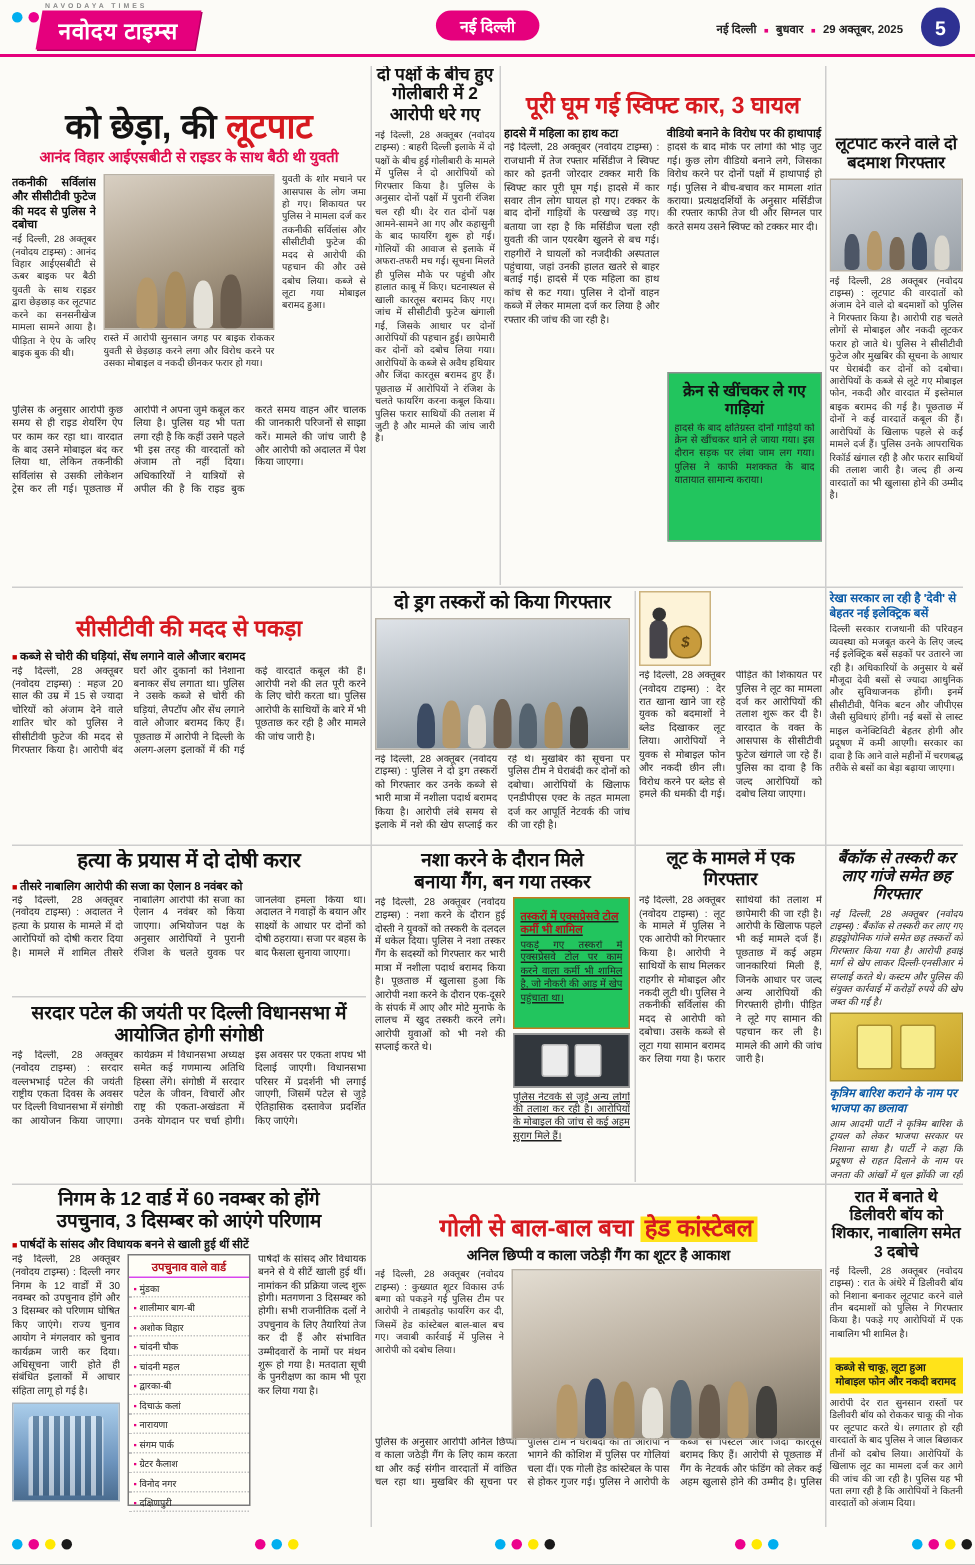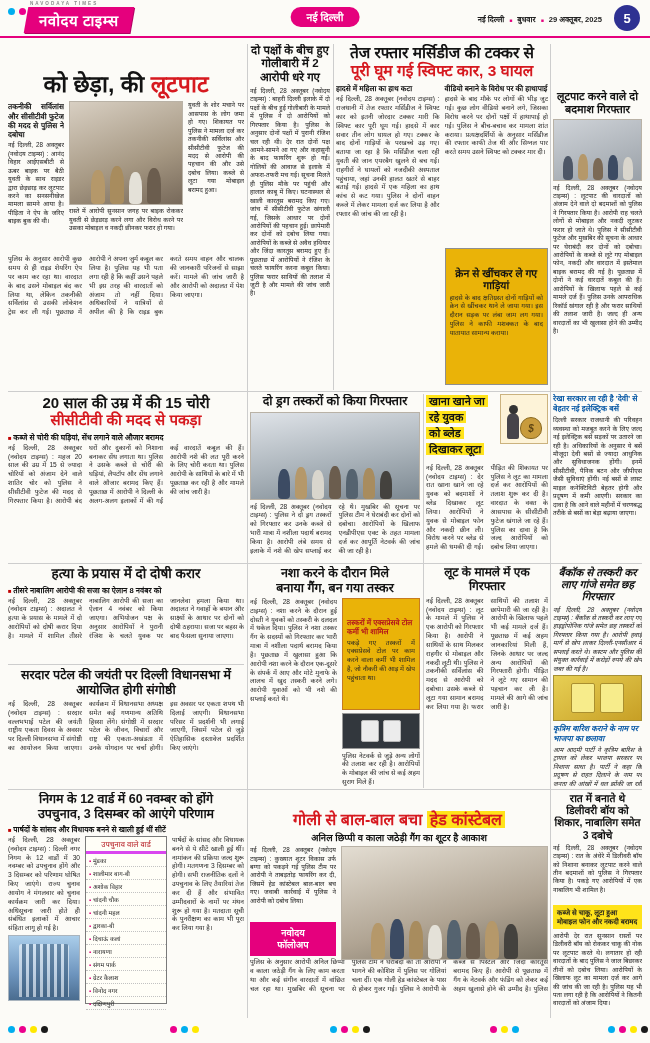--- a/index.html
+++ b/index.html
@@ -15,25 +15,25 @@
   .row{display:flex;gap:5px;}
   .xhead{font-weight:700;font-size:7.4px;line-height:1.25;margin:1px 0 2px;color:#101010;}
   .bullet{font-weight:700;font-size:7.6px;margin:2px 0;color:#111;}
   .bullet::before{content:"■ ";color:#c00000;font-size:6px;}
   .yhl{background:#ffe31a;padding:0 3px;box-decoration-break:clone;-webkit-box-decoration-break:clone;}
   .bluelead{color:#0a5aa6;font-weight:700;font-size:7.8px;line-height:1.3;margin-bottom:2px;}
   .photo{position:relative;display:flex;align-items:flex-end;justify-content:center;gap:5px;
          overflow:hidden;border:1px solid #b9b2a6;}
   .person{display:block;border-radius:45% 45% 4px 4px;flex:none;}
   .sep{position:absolute;background:#cdcdcd;}
-  .boxed{border:1px solid #8f8f8f;padding:18px 4px;margin-top:3px;background:#eab308;}
+  .boxed{border:1px solid #8f8f8f;padding:6px 4px;margin-top:3px;background:#22c55e;}
   .badge{background:#e5007d;color:#fff;font-weight:700;text-align:center;font-size:9.5px;
          line-height:1.25;padding:5px 2px;margin-top:4px;}
   .wardbox{border:1px solid #7a7a7a;background:#fffef7;}
-  .wtitle{font-weight:400;font-size:7.6px;text-align:center;color:#b3131b;border-bottom:3px solid #d946ef;padding:2px 1px;}
+  .wtitle{font-weight:700;font-size:7.6px;text-align:center;color:#b3131b;border-bottom:1px solid #d946ef;padding:2px 1px;}
   .ward{font-size:6.2px;padding:1.5px 3px;border-bottom:1px dotted #c2c2c2;color:#222;}
   .ward::before{content:"▪ ";color:#e5007d;}
   
   .mast-line{position:absolute;top:36px;left:0;width:650px;height:2px;background:#e5007d;}
   .site{position:absolute;top:1px;left:30px;font-size:4.6px;letter-spacing:2px;color:#8a8a8a;font-weight:700;}
   .logo-wrap{position:absolute;top:7px;left:26px;background:#e5007d;transform:skewX(-10deg);padding:3px 13px;box-shadow:1px 1px 0 #b10062;}
   .logo-wrap span{display:block;transform:skewX(10deg);color:#fff;font-weight:700;font-size:15px;letter-spacing:.5px;}
   .pill{position:absolute;top:7px;left:50%;transform:translateX(-50%);background:#e5007d;color:#fff;
         font-weight:700;font-size:10.5px;padding:3px 16px;border-radius:12px;}
   .dateline{position:absolute;top:14px;right:48px;font-size:7.6px;color:#222;display:flex;gap:5px;align-items:center;font-weight:700;}
@@ -91,20 +91,21 @@
   <div class="sep" style="left:247px;top:44px;width:1px;height:974px;"></div>
   <div class="sep" style="left:550px;top:44px;width:1px;height:974px;"></div>
   <div class="sep" style="left:333px;top:44px;width:1px;height:346px;"></div>
   <div class="sep" style="left:423px;top:394px;width:1px;height:394px;"></div>
 
   <section class="art" style="left:8px;top:44px;width:236px;height:346px;">
     <div class="hl" style="font-size:23px;">
       <br>
       <span>को छेड़ा, की </span><span class="red">लूटपाट</span>
     </div>
+    <div class="sub-red" style="font-size:9.8px;">आनंद विहार आईएसबीटी से राइडर के साथ बैठी थी युवती</div>
     <div class="row" style="height:150px;margin-top:4px;">
       <div class="body" style="flex:0 0 56px;font-size:6.3px;">
         <div class="xhead">तकनीकी सर्विलांस और सीसीटीवी फुटेज की मदद से पुलिस ने दबोचा</div>
         <span>नई दिल्ली, 28 अक्तूबर (नवोदय टाइम्स) : आनंद विहार आईएसबीटी से ऊबर बाइक पर बैठी युवती के साथ राइडर द्वारा छेड़छाड़ कर लूटपाट करने का सनसनीखेज मामला सामने आया है। पीड़िता ने ऐप के जरिए बाइक बुक की थी।</span>
       </div>
       <div style="flex:1;min-width:0;">
         <div class="photo" style="height:102px;background:linear-gradient(160deg,#d8cfc2,#a59782 60%,#77695a);">
           <i class="person" style="width:14px;height:34px;background:#b5986a"></i>
           <i class="person" style="width:14px;height:38px;background:#a88c5e"></i>
           <i class="person" style="width:13px;height:32px;background:#e4e1d8"></i>
@@ -117,21 +118,21 @@
     <div class="body cols3" style="height:104px;margin-top:4px;">पुलिस के अनुसार आरोपी कुछ समय से ही राइड शेयरिंग ऐप पर काम कर रहा था। वारदात के बाद उसने मोबाइल बंद कर लिया था, लेकिन तकनीकी सर्विलांस से उसकी लोकेशन ट्रेस कर ली गई। पूछताछ में आरोपी ने अपना जुर्म कबूल कर लिया है। पुलिस यह भी पता लगा रही है कि कहीं उसने पहले भी इस तरह की वारदातों को अंजाम तो नहीं दिया। अधिकारियों ने यात्रियों से अपील की है कि राइड बुक करते समय वाहन और चालक की जानकारी परिजनों से साझा करें। मामले की जांच जारी है और आरोपी को अदालत में पेश किया जाएगा।</div>
   </section>
 
   <section class="art" style="left:250px;top:44px;width:80px;height:346px;">
     <div class="hl" style="font-size:11.5px;">दो पक्षों के बीच हुए गोलीबारी में 2 आरोपी धरे गए</div>
     <div class="body" style="font-size:6.3px;height:298px;">नई दिल्ली, 28 अक्तूबर (नवोदय टाइम्स) : बाहरी दिल्ली इलाके में दो पक्षों के बीच हुई गोलीबारी के मामले में पुलिस ने दो आरोपियों को गिरफ्तार किया है। पुलिस के अनुसार दोनों पक्षों में पुरानी रंजिश चल रही थी। देर रात दोनों पक्ष आमने-सामने आ गए और कहासुनी के बाद फायरिंग शुरू हो गई। गोलियों की आवाज से इलाके में अफरा-तफरी मच गई। सूचना मिलते ही पुलिस मौके पर पहुंची और हालात काबू में किए। घटनास्थल से खाली कारतूस बरामद किए गए। जांच में सीसीटीवी फुटेज खंगाली गई, जिसके आधार पर दोनों आरोपियों की पहचान हुई। छापेमारी कर दोनों को दबोच लिया गया। आरोपियों के कब्जे से अवैध हथियार और जिंदा कारतूस बरामद हुए हैं। पूछताछ में आरोपियों ने रंजिश के चलते फायरिंग करना कबूल किया। पुलिस फरार साथियों की तलाश में जुटी है और मामले की जांच जारी है।</div>
   </section>
 
   <section class="art" style="left:336px;top:44px;width:212px;height:346px;">
     <div class="hl" style="font-size:15.5px;">
-      <span>तेज रफ्तार मर्सिडीज की टक्कर से</span><br>
+      <br>
       <span class="red">पूरी घूम गई स्विफ्ट कार, 3 घायल</span>
     </div>
     <div class="row" style="height:282px;">
       <div style="flex:1;min-width:0;">
         <div class="xhead">हादसे में महिला का हाथ कटा</div>
         <div class="body" style="height:258px;">नई दिल्ली, 28 अक्तूबर (नवोदय टाइम्स) : राजधानी में तेज रफ्तार मर्सिडीज ने स्विफ्ट कार को इतनी जोरदार टक्कर मारी कि स्विफ्ट कार पूरी घूम गई। हादसे में कार सवार तीन लोग घायल हो गए। टक्कर के बाद दोनों गाड़ियों के परखच्चे उड़ गए। बताया जा रहा है कि मर्सिडीज चला रही युवती की जान एयरबैग खुलने से बच गई। राहगीरों ने घायलों को नजदीकी अस्पताल पहुंचाया, जहां उनकी हालत खतरे से बाहर बताई गई। हादसे में एक महिला का हाथ कांच से कट गया। पुलिस ने दोनों वाहन कब्जे में लेकर मामला दर्ज कर लिया है और रफ्तार की जांच की जा रही है।</div>
       </div>
       <div style="flex:1;min-width:0;">
         <div class="xhead">वीडियो बनाने के विरोध पर की हाथापाई</div>
         <div class="body" style="height:150px;">हादसे के बाद मौके पर लोगों की भीड़ जुट गई। कुछ लोग वीडियो बनाने लगे, जिसका विरोध करने पर दोनों पक्षों में हाथापाई हो गई। पुलिस ने बीच-बचाव कर मामला शांत कराया। प्रत्यक्षदर्शियों के अनुसार मर्सिडीज की रफ्तार काफी तेज थी और सिग्नल पार करते समय उसने स्विफ्ट को टक्कर मार दी।</div>
@@ -150,21 +151,21 @@
       <i class="person" style="width:10px;height:26px;background:#b5986a"></i>
       <i class="person" style="width:10px;height:22px;background:#7b6a56"></i>
       <i class="person" style="width:10px;height:25px;background:#3c4b63"></i>
       <i class="person" style="width:10px;height:23px;background:#d9d6cd"></i>
     </div>
     <div class="body" style="font-size:6.3px;height:238px;margin-top:3px;">नई दिल्ली, 28 अक्तूबर (नवोदय टाइम्स) : लूटपाट की वारदातों को अंजाम देने वाले दो बदमाशों को पुलिस ने गिरफ्तार किया है। आरोपी राह चलते लोगों से मोबाइल और नकदी लूटकर फरार हो जाते थे। पुलिस ने सीसीटीवी फुटेज और मुखबिर की सूचना के आधार पर घेराबंदी कर दोनों को दबोचा। आरोपियों के कब्जे से लूटे गए मोबाइल फोन, नकदी और वारदात में इस्तेमाल बाइक बरामद की गई है। पूछताछ में दोनों ने कई वारदातें कबूल की हैं। आरोपियों के खिलाफ पहले से कई मामले दर्ज हैं। पुलिस उनके आपराधिक रिकॉर्ड खंगाल रही है और फरार साथियों की तलाश जारी है। जल्द ही अन्य वारदातों का भी खुलासा होने की उम्मीद है।</div>
   </section>
 
   <section class="art" style="left:8px;top:394px;width:236px;height:166px;">
     <div class="hl" style="font-size:15px;">
-      <span>20 साल की उम्र में की 15 चोरी</span><br>
+      <br>
       <span class="red">सीसीटीवी की मदद से पकड़ा</span>
     </div>
     <div class="bullet">कब्जे से चोरी की घड़ियां, सेंध लगाने वाले औजार बरामद</div>
     <div class="body cols3" style="height:108px;">नई दिल्ली, 28 अक्तूबर (नवोदय टाइम्स) : महज 20 साल की उम्र में 15 से ज्यादा चोरियों को अंजाम देने वाले शातिर चोर को पुलिस ने सीसीटीवी फुटेज की मदद से गिरफ्तार किया है। आरोपी बंद घरों और दुकानों को निशाना बनाकर सेंध लगाता था। पुलिस ने उसके कब्जे से चोरी की घड़ियां, लैपटॉप और सेंध लगाने वाले औजार बरामद किए हैं। पूछताछ में आरोपी ने दिल्ली के अलग-अलग इलाकों में की गई कई वारदातें कबूल की हैं। आरोपी नशे की लत पूरी करने के लिए चोरी करता था। पुलिस आरोपी के साथियों के बारे में भी पूछताछ कर रही है और मामले की जांच जारी है।</div>
   </section>
 
   <section class="art" style="left:250px;top:394px;width:170px;height:166px;">
     <div class="hl" style="font-size:12.5px;">दो ड्रग तस्करों को किया गिरफ्तार</div>
     <div class="photo" style="height:86px;background:linear-gradient(170deg,#dfe3e8,#aab3ba 55%,#7c8891);">
       <i class="person" style="width:12px;height:30px;background:#3c4b63"></i>
@@ -173,24 +174,20 @@
       <i class="person" style="width:12px;height:33px;background:#6b5d4e"></i>
       <i class="person" style="width:12px;height:30px;background:#55636f"></i>
       <i class="person" style="width:12px;height:31px;background:#a88c5e"></i>
       <i class="person" style="width:12px;height:28px;background:#44423e"></i>
     </div>
     <div class="body cols2" style="height:56px;margin-top:3px;">नई दिल्ली, 28 अक्तूबर (नवोदय टाइम्स) : पुलिस ने दो ड्रग तस्करों को गिरफ्तार कर उनके कब्जे से भारी मात्रा में नशीला पदार्थ बरामद किया है। आरोपी लंबे समय से इलाके में नशे की खेप सप्लाई कर रहे थे। मुखबिर की सूचना पर पुलिस टीम ने घेराबंदी कर दोनों को दबोचा। आरोपियों के खिलाफ एनडीपीएस एक्ट के तहत मामला दर्ज कर आपूर्ति नेटवर्क की जांच की जा रही है।</div>
   </section>
 
   <section class="art" style="left:426px;top:394px;width:122px;height:166px;">
     <div class="row" style="align-items:flex-start;">
-      <div class="hl" style="font-size:11px;text-align:left;flex:1;line-height:1.45;">
-        <span class="yhl">खाना खाने जा रहे युवक</span><br>
-        <span class="yhl">को ब्लेड दिखाकर लूटा</span>
-      </div>
       <div class="cartoon">
         <i class="thief"></i>
         <i class="bag"></i>
       </div>
     </div>
     <div class="body cols2" style="height:106px;margin-top:3px;">नई दिल्ली, 28 अक्तूबर (नवोदय टाइम्स) : देर रात खाना खाने जा रहे युवक को बदमाशों ने ब्लेड दिखाकर लूट लिया। आरोपियों ने युवक से मोबाइल फोन और नकदी छीन ली। विरोध करने पर ब्लेड से हमले की धमकी दी गई। पीड़ित की शिकायत पर पुलिस ने लूट का मामला दर्ज कर आरोपियों की तलाश शुरू कर दी है। वारदात के वक्त के आसपास के सीसीटीवी फुटेज खंगाले जा रहे हैं। पुलिस का दावा है कि जल्द आरोपियों को दबोच लिया जाएगा।</div>
   </section>
 
   <section class="art" style="left:553px;top:394px;width:89px;height:166px;">
     <div class="bluelead">रेखा सरकार ला रही है 'देवी' से बेहतर नई इलेक्ट्रिक बसें</div>
@@ -208,21 +205,21 @@
     <div class="body cols3" style="height:80px;">नई दिल्ली, 28 अक्तूबर (नवोदय टाइम्स) : सरदार वल्लभभाई पटेल की जयंती राष्ट्रीय एकता दिवस के अवसर पर दिल्ली विधानसभा में संगोष्ठी का आयोजन किया जाएगा। कार्यक्रम में विधानसभा अध्यक्ष समेत कई गणमान्य अतिथि हिस्सा लेंगे। संगोष्ठी में सरदार पटेल के जीवन, विचारों और राष्ट्र की एकता-अखंडता में उनके योगदान पर चर्चा होगी। इस अवसर पर एकता शपथ भी दिलाई जाएगी। विधानसभा परिसर में प्रदर्शनी भी लगाई जाएगी, जिसमें पटेल से जुड़े ऐतिहासिक दस्तावेज प्रदर्शित किए जाएंगे।</div>
   </section>
 
   <section class="art" style="left:250px;top:566px;width:170px;height:220px;">
     <div class="hl" style="font-size:12.5px;">
       <span>नशा करने के दौरान मिले</span><br>
       <span>बनाया गैंग, बन गया तस्कर</span>
     </div>
     <div class="row" style="height:178px;">
       <div class="body" style="flex:1;min-width:0;">नई दिल्ली, 28 अक्तूबर (नवोदय टाइम्स) : नशा करने के दौरान हुई दोस्ती ने युवकों को तस्करी के दलदल में धकेल दिया। पुलिस ने नशा तस्कर गैंग के सदस्यों को गिरफ्तार कर भारी मात्रा में नशीला पदार्थ बरामद किया है। पूछताछ में खुलासा हुआ कि आरोपी नशा करने के दौरान एक-दूसरे के संपर्क में आए और मोटे मुनाफे के लालच में खुद तस्करी करने लगे। आरोपी युवाओं को भी नशे की सप्लाई करते थे।</div>
-      <div style="flex:0 0 78px;">
+      <div style="flex:0 0 78px;text-decoration:underline;">
         <div class="boxed" style="margin-top:0;border-color:#c77b1f;">
           <div class="xhead" style="color:#b3131b;">तस्करों में एक्सप्रेसवे टोल कर्मी भी शामिल</div>
           <div class="body" style="height:52px;">पकड़े गए तस्करों में एक्सप्रेसवे टोल पर काम करने वाला कर्मी भी शामिल है, जो नौकरी की आड़ में खेप पहुंचाता था।</div>
         </div>
         <div class="packets">
           <i class="packet"></i>
           <i class="packet"></i>
         </div>
         <div class="body" style="height:58px;margin-top:3px;">पुलिस नेटवर्क से जुड़े अन्य लोगों की तलाश कर रही है। आरोपियों के मोबाइल की जांच से कई अहम सुराग मिले हैं।</div>
       </div>
@@ -277,24 +274,20 @@
 
   <section class="art" style="left:250px;top:792px;width:298px;height:226px;">
     <div class="hl red" style="font-size:16px;">
       <br>
       <span>गोली से बाल-बाल बचा </span><span class="yhl red">हेड कांस्टेबल</span>
     </div>
     <div class="hl" style="font-size:9.5px;margin-top:2px;">अनिल छिप्पी व काला जठेड़ी गैंग का शूटर है आकाश</div>
     <div class="row" style="height:112px;margin-top:2px;">
       <div style="flex:0 0 86px;">
         <div class="body" style="font-size:6.3px;height:72px;">नई दिल्ली, 28 अक्तूबर (नवोदय टाइम्स) : कुख्यात शूटर विकास उर्फ बग्गा को पकड़ने गई पुलिस टीम पर आरोपी ने ताबड़तोड़ फायरिंग कर दी, जिसमें हेड कांस्टेबल बाल-बाल बच गए। जवाबी कार्रवाई में पुलिस ने आरोपी को दबोच लिया।</div>
-        <div class="badge">
-          <span>नवोदय</span><br>
-          <span>फॉलोअप</span>
-        </div>
       </div>
       <div class="photo" style="flex:1;height:112px;background:linear-gradient(165deg,#e3ddd2,#b0a493 60%,#7a7263);">
         <i class="person" style="width:14px;height:36px;background:#b5986a"></i>
         <i class="person" style="width:14px;height:40px;background:#3c4b63"></i>
         <i class="person" style="width:14px;height:38px;background:#a88c5e"></i>
         <i class="person" style="width:14px;height:34px;background:#e4e1d8"></i>
         <i class="person" style="width:14px;height:39px;background:#55636f"></i>
         <i class="person" style="width:14px;height:36px;background:#6b5d4e"></i>
         <i class="person" style="width:14px;height:38px;background:#b5986a"></i>
         <i class="person" style="width:14px;height:35px;background:#44423e"></i>

